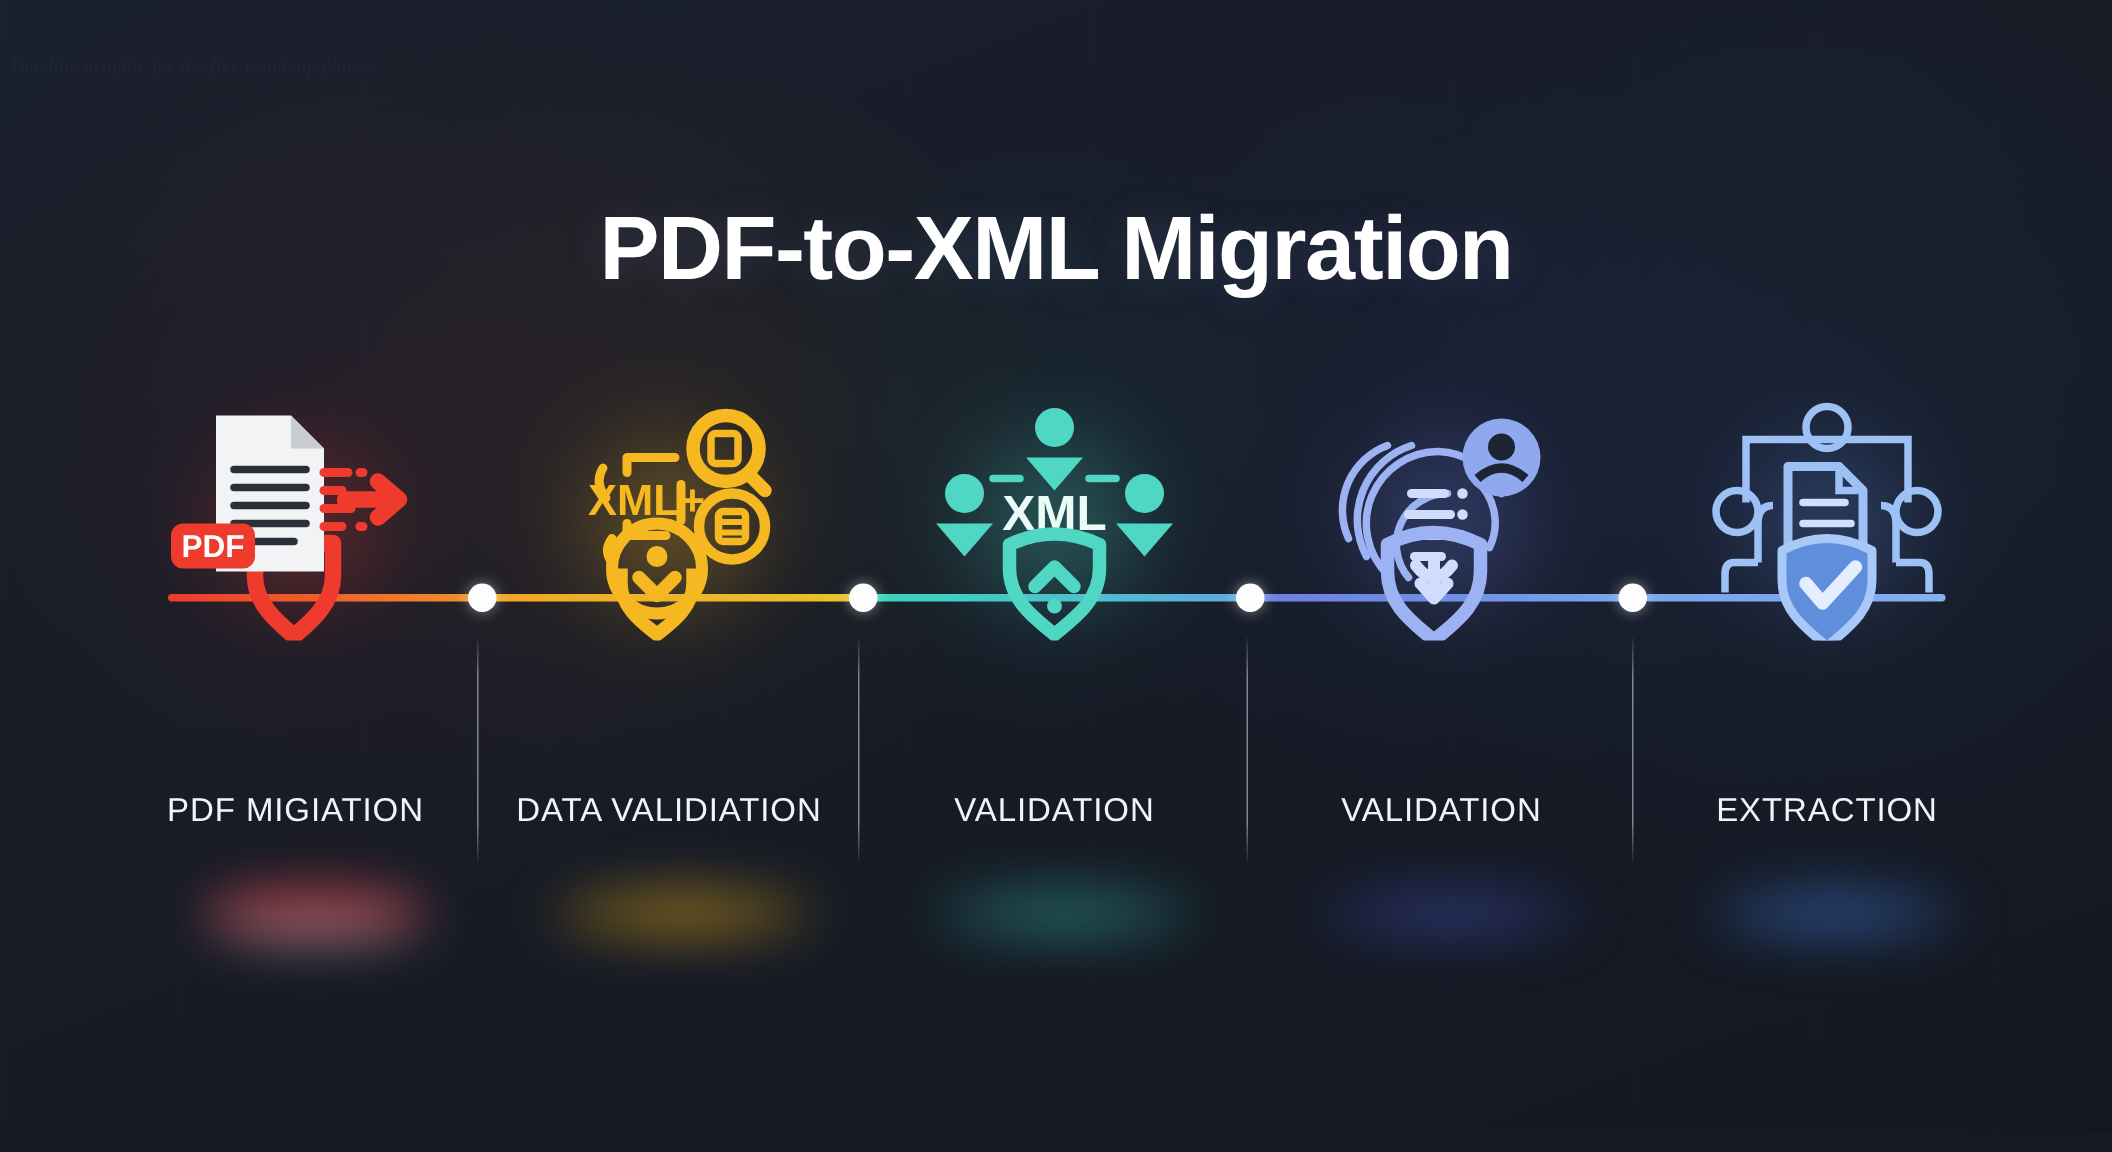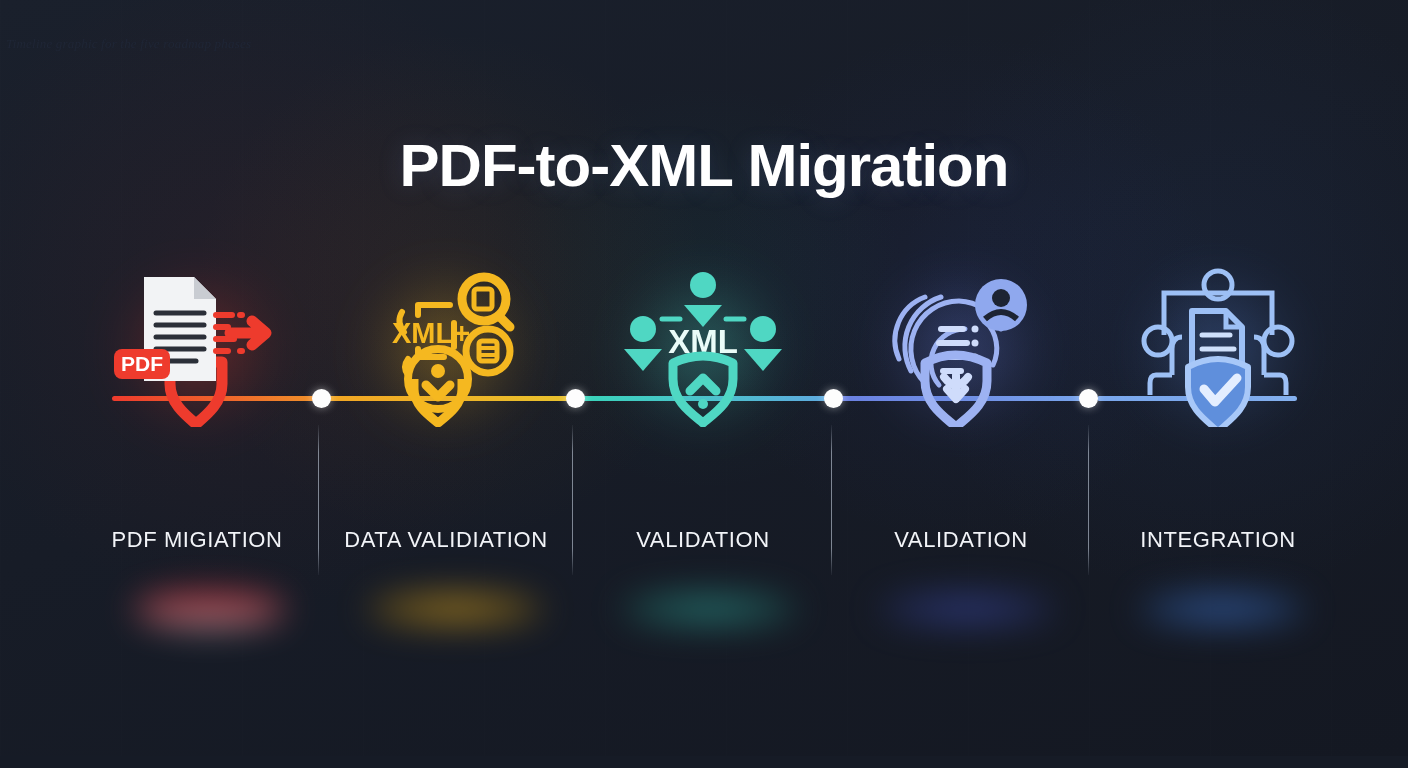--- a/index.html
+++ b/index.html
@@ -261,21 +261,21 @@
           <line x1="64" y1="68" x2="92" y2="68"></line>
           <line x1="64" y1="82" x2="96" y2="82"></line>
           <line x1="64" y1="96" x2="92" y2="96"></line>
           <line x1="64" y1="110" x2="84" y2="110"></line>
         </g>
 
         <path d="M50 100 q30 -16 60 0 v20 c0 22 -19 34 -30 44 c-11 -10 -30 -22 -30 -44 z" fill="#5f8fdc" stroke="#a8c8f8" stroke-width="6" stroke-linejoin="round"></path>
         <path d="M66 122 l11 13 l22 -24" fill="none" stroke="#e4eeff" stroke-width="9" stroke-linecap="round" stroke-linejoin="round"></path>
       </svg>
     </div>
-    <div class="phase-label">INTEGRATION</div>
+    <div class="phase-label">EXTRACTION</div>
   </div>
 
   <div class="smudge" style="left:135px;background:linear-gradient(180deg,#e0303a 0%,#d34048 45%,#f3f0f2 100%);"></div>
   <div class="smudge" style="left:368px;width:175px;background:radial-gradient(ellipse,#d9a324,#6a5216 70%,transparent);"></div>
   <div class="smudge" style="left:622px;width:175px;background:radial-gradient(ellipse,#2f9c94,#1c4f4c 70%,transparent);"></div>
   <div class="smudge" style="left:880px;width:175px;background:radial-gradient(ellipse,#3b4aa6,#222a56 70%,transparent);"></div>
   <div class="smudge" style="left:1140px;width:165px;background:radial-gradient(ellipse,#3f6fc4,#22406e 70%,transparent);"></div>
 
 </div>
 

